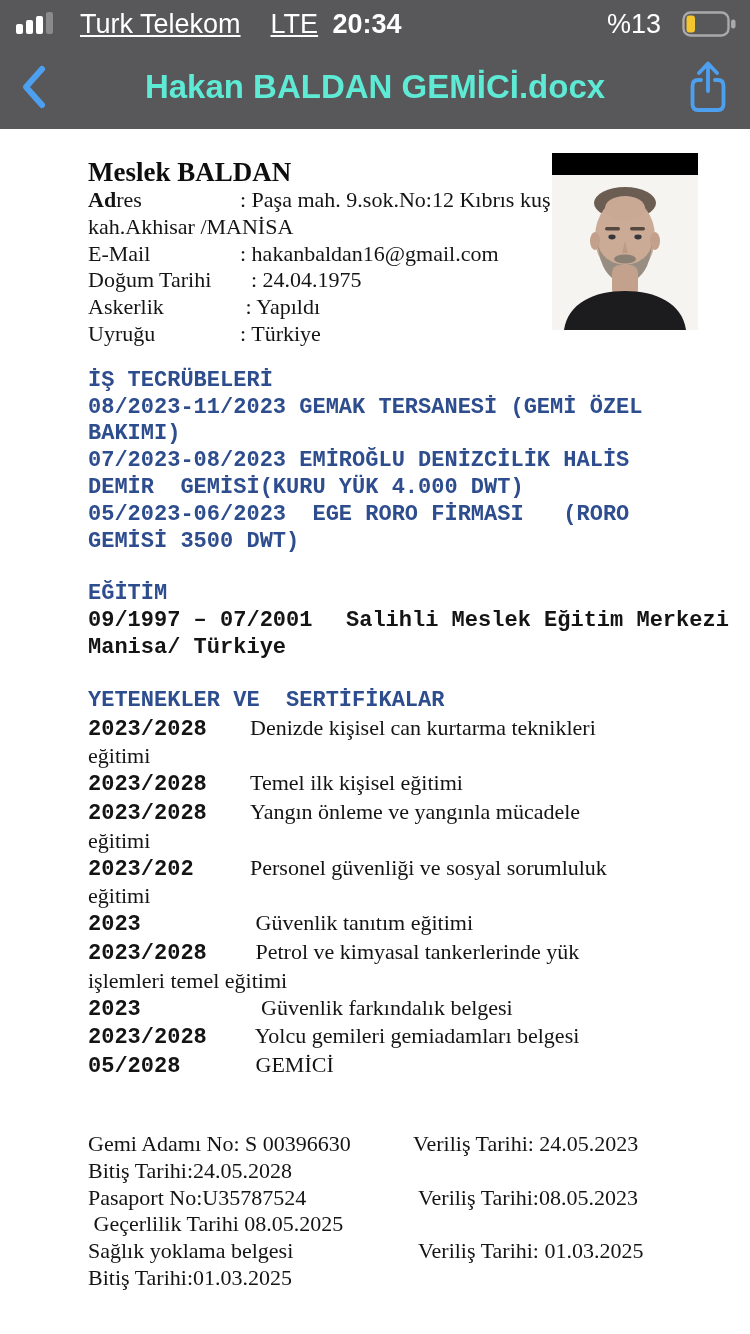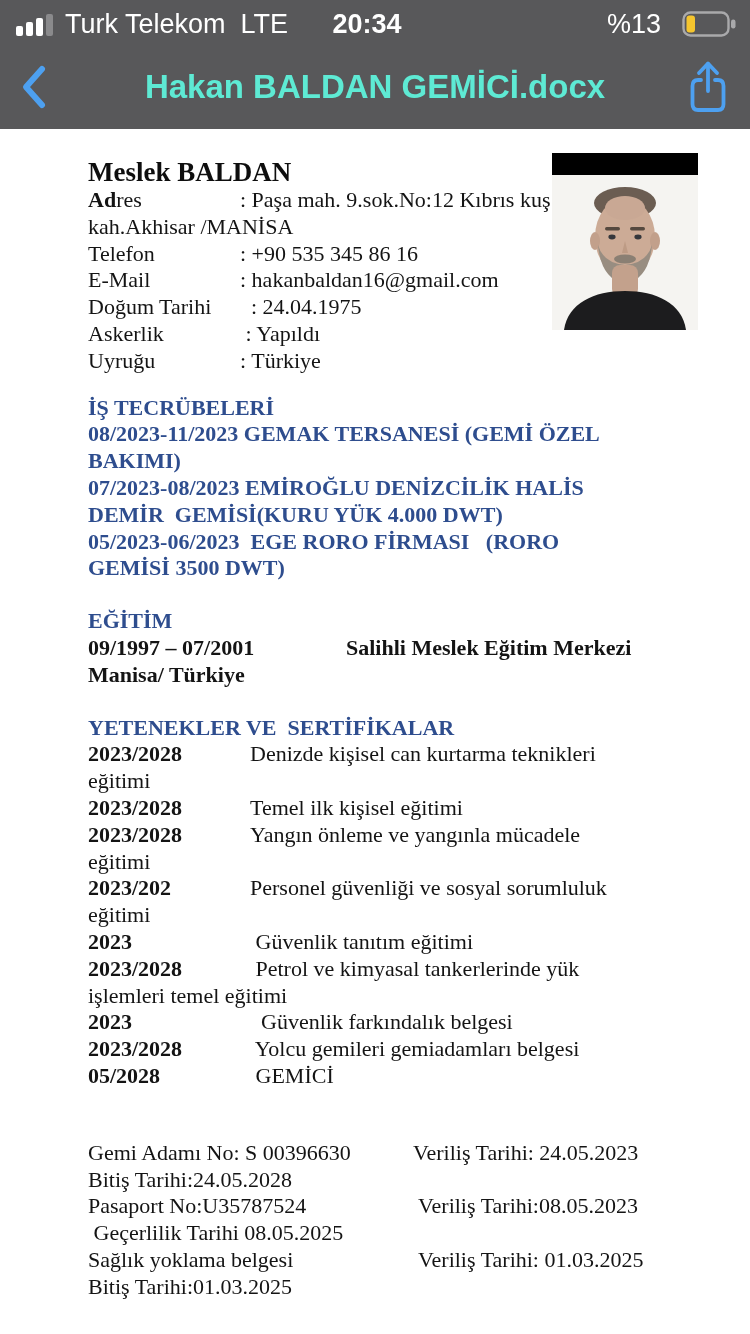--- a/index.html
+++ b/index.html
@@ -4,42 +4,42 @@
 <style>
   * { margin:0; padding:0; box-sizing:border-box; }
   html,body { width:750px; height:1334px; background:#fff; }
   .phone { position:relative; width:750px; height:1334px; background:#ffffff; overflow:hidden; }
 
   
   .chrome { position:absolute; top:0; left:0; right:0; height:129px;
             background:#58585a; color:#fff;
             font-family:"Liberation Sans", sans-serif; }
   .statusbar { position:relative; height:46px; }
-  .sb-left  { position:absolute; left:16px; top:9px; display:flex; align-items:center; gap:9px;
-              font-size:27px; line-height:30px; }
+  .sb-left  { position:absolute; left:16px; top:9px; display:flex; gap:24px;
+              font-size:27px; line-height:30px;text-decoration:underline; }
   .sb-lte   { margin-left:6px; }
   .sb-time  { position:absolute; left:0; right:16px; top:9px; text-align:center;
               font-size:27px; font-weight:700; line-height:30px; }
   .sb-right { position:absolute; right:12px; top:9px; display:flex; align-items:center; gap:21px;
               font-size:27px; line-height:30px; }
 
   .navbar { position:absolute; top:46px; left:0; right:0; height:83px; }
   .back-btn { position:absolute; left:12px; top:13px; width:44px; height:56px;
               display:flex; align-items:center; justify-content:center; cursor:pointer; }
   .nav-title { position:absolute; left:90px; right:90px; top:22px; text-align:center;
                font-size:33px; font-weight:700; color:#5eead4; white-space:nowrap; overflow:hidden; }
   .share-btn { position:absolute; right:16px; top:9px; width:52px; height:64px;
                display:flex; align-items:center; justify-content:center; cursor:pointer; }
 
   
   .doc { position:absolute; top:129px; left:0; right:0; bottom:0; background:#ffffff;
          padding:28px 40px 0 88px;
          font-family:"Liberation Serif", serif; font-size:22px; line-height:26.8px; color:#141414; }
   .line { white-space:pre; }
-  .b    { font-weight:bold; }
+  .b    { font-weight:bold;font-family:Liberation Mono, monospace; }
   .blue { color:#2e4d8e; }
   .name { font-size:27px; font-weight:bold; line-height:30px; color:#0e0e0e; }
   .t152 { display:inline-block; width:152px; }
   .t162 { display:inline-block; width:162px; }
   .t258 { display:inline-block; width:258px; }
   .t325 { display:inline-block; width:325px; }
   .sec-exp    { margin-top:20px; }
   .sec-edu    { margin-top:26px; }
   .sec-certs  { margin-top:26px; }
   .sec-footer { margin-top:50px; }
@@ -90,21 +90,20 @@
       </div>
     </div>
   </div>
 
   <div class="doc">
 
     <div class="name">Meslek BALDAN</div>
 
     <div class="line"><span class="t152"><b>Ad</b><span>res</span></span><span>: Paşa mah. 9.sok.No:12 Kıbrıs kuş</span></div>
     <div class="line">kah.Akhisar /MANİSA</div>
-    <div class="line"><span class="t152">Telefon</span><span>: +90 535 345 86 16</span></div>
     <div class="line"><span class="t152">E-Mail</span><span>: hakanbaldan16@gmail.com</span></div>
     <div class="line"><span class="t152">Doğum Tarihi</span><span>  : 24.04.1975</span></div>
     <div class="line"><span class="t152">Askerlik</span><span> : Yapıldı</span></div>
     <div class="line"><span class="t152">Uyruğu</span><span>: Türkiye</span></div>
 
     <div class="sec-exp">
       <div class="line blue b">İŞ TECRÜBELERİ</div>
       <div class="line blue b">08/2023-11/2023 GEMAK TERSANESİ (GEMİ ÖZEL</div>
       <div class="line blue b">BAKIMI)</div>
       <div class="line blue b">07/2023-08/2023 EMİROĞLU DENİZCİLİK HALİS</div>

